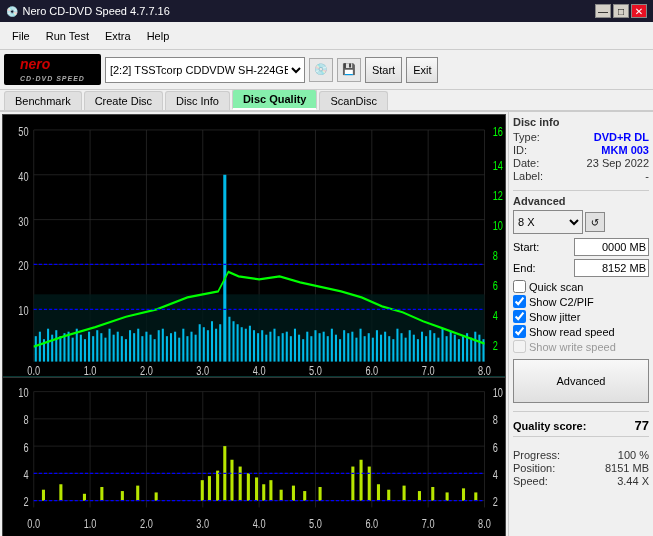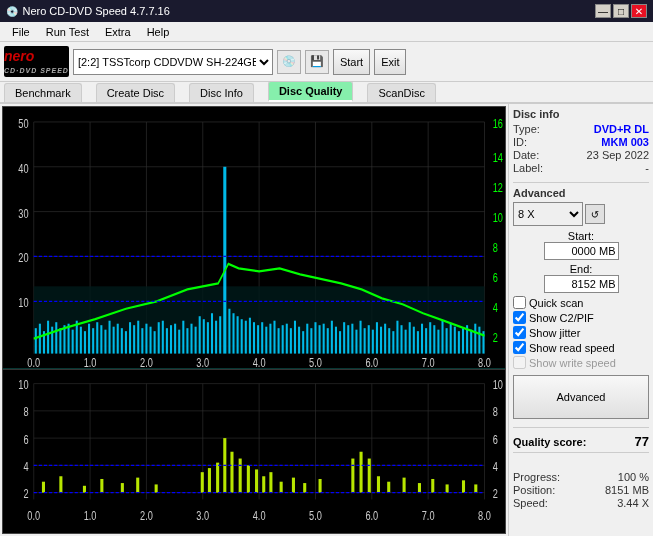--- a/index.html
+++ b/index.html
@@ -5,33 +5,33 @@
     * { box-sizing: border-box; margin: 0; padding: 0; }
     body { width: 653px; height: 536px; font-family: 'Segoe UI', Tahoma, sans-serif; font-size: 11px; background: #f0f0f0; overflow: hidden; }
     
     
     .title-bar { background: #1a1a2e; color: white; height: 22px; display: flex; align-items: center; justify-content: space-between; padding: 0 6px; font-size: 11px; }
     .title-bar-left { display: flex; align-items: center; gap: 4px; }
     .title-bar-controls { display: flex; gap: 2px; }
     .title-btn { width: 16px; height: 14px; border: 1px solid #888; background: #d4d0c8; color: black; font-size: 10px; display: flex; align-items: center; justify-content: center; cursor: pointer; }
     
     
-    .menu-bar { background: #f0f0f0; height: 20px; display: flex; align-items: center; padding: 0 4px; border-bottom: 1px solid #ccc; }
+    .menu-bar { background: #f0f0f0; height: 28px; display: flex; align-items: center; padding: 0 4px; border-bottom: 1px solid #ccc; }
     .menu-item { padding: 2px 8px; font-size: 11px; cursor: pointer; }
     
     
     .toolbar { background: #f0f0f0; height: 40px; display: flex; align-items: center; padding: 2px 4px; gap: 4px; border-bottom: 1px solid #ccc; }
-    .nero-logo { background: #000; color: white; font-size: 10px; font-weight: bold; padding: 2px 0; border-radius: 2px; font-style: italic; }
+    .nero-logo { background: #000; color: white; font-size: 10px; font-weight: bold; padding: 2px 16px; border-radius: 2px; font-style: italic; }
     .drive-select { width: 200px; height: 26px; font-size: 11px; border: 1px solid #888; background: white; }
     .toolbar-btn { height: 26px; min-width: 26px; border: 1px solid #888; background: linear-gradient(to bottom, #f8f8f8, #e0e0e0); cursor: pointer; display: flex; align-items: center; justify-content: center; font-size: 11px; padding: 0 6px; }
     .toolbar-icon { width: 24px; height: 24px; border: 1px solid #aaa; background: #e8e8e8; display: flex; align-items: center; justify-content: center; cursor: pointer; }
     
     
     .tabs { background: #f0f0f0; height: 22px; display: flex; align-items: flex-end; padding: 0 4px; border-bottom: 2px solid #ccc; }
-    .tab { padding: 3px 10px; border: 1px solid #ccc; border-bottom: none; background: #e0e0e0; font-size: 11px; cursor: pointer; margin-right: 14px; border-radius: 3px 3px 0 0; }
+    .tab { padding: 3px 10px; border: 1px solid #ccc; border-bottom: none; background: #e0e0e0; font-size: 11px; cursor: pointer; margin-right: 2px; border-radius: 3px 3px 0 0; }
     .tab.active { background: #86efac; border-bottom: 2px solid white; font-weight: bold; z-index: 1; }
     
     
     .main-content { display: flex; height: calc(536px - 22px - 20px - 40px - 22px); }
     
     
     .right-panel { width: 145px; background: #f0f0f0; padding: 4px; border-left: 1px solid #ccc; overflow-y: auto; }
     
     .panel-section { margin-bottom: 8px; }
     .panel-title { font-weight: bold; font-size: 11px; margin-bottom: 3px; color: #333; }
@@ -39,30 +39,30 @@
     .info-label { color: #333; }
     .info-value { color: #00f; font-weight: bold; }
     .info-value-plain { color: #333; }
     
     .settings-section { margin-top: 4px; }
     .speed-row { display: flex; align-items: center; gap: 2px; margin-bottom: 4px; }
     .speed-select { width: 70px; height: 24px; font-size: 11px; border: 1px solid #888; }
     .refresh-btn { width: 20px; height: 20px; border: 1px solid #888; background: #e0e0e0; display: flex; align-items: center; justify-content: center; cursor: pointer; font-size: 10px; }
     
     .mb-input { width: 75px; height: 18px; border: 1px solid #888; background: white; font-size: 11px; padding: 0 2px; text-align: right; }
-    .field-row { display: flex; align-items: center; justify-content: space-between; margin-bottom: 3px; font-size: 11px; flex-direction: column; }
+    .field-row { display: flex; align-items: center; justify-content: space-between; margin-bottom: 3px; font-size: 11px; }
     
     .checkbox-row { display: flex; align-items: center; gap: 3px; font-size: 11px; margin-bottom: 2px; }
     .checkbox-row input[type=checkbox] { margin: 0; }
     
     .advanced-btn { width: 100%; padding: 15px; border: 1px solid #888; background: linear-gradient(to bottom, #f8f8f8, #e0e0e0); cursor: pointer; font-size: 11px; margin-top: 4px; }
     
     .quality-row { display: flex; justify-content: space-between; align-items: center; margin-top: 6px; font-size: 11px; font-weight: bold; }
     
-    .progress-section { margin-top: 18px; }
+    .progress-section { margin-top: 12px; }
     .prog-row { display: flex; justify-content: space-between; font-size: 11px; margin-bottom: 1px; }
     .prog-label { color: #333; }
     .prog-value { color: #333; }
   </style>
 </head>
 <body>
 
 <div class="title-bar">
   <div class="title-bar-left">
     <span style="font-size:10px;">💿</span>

